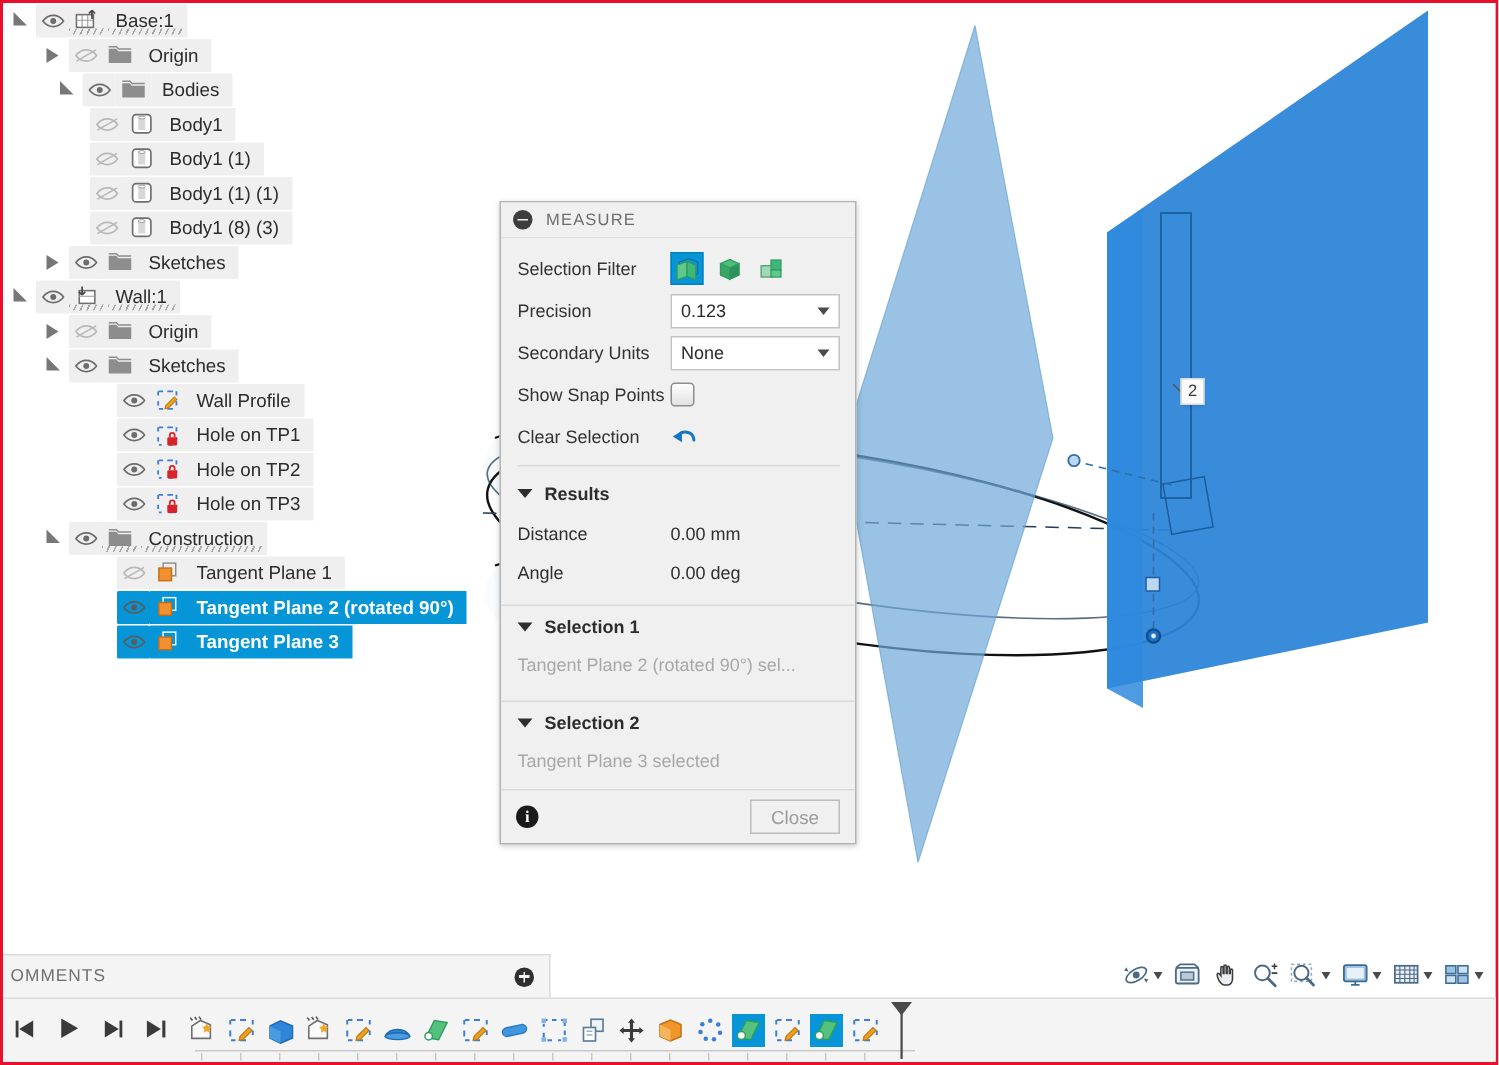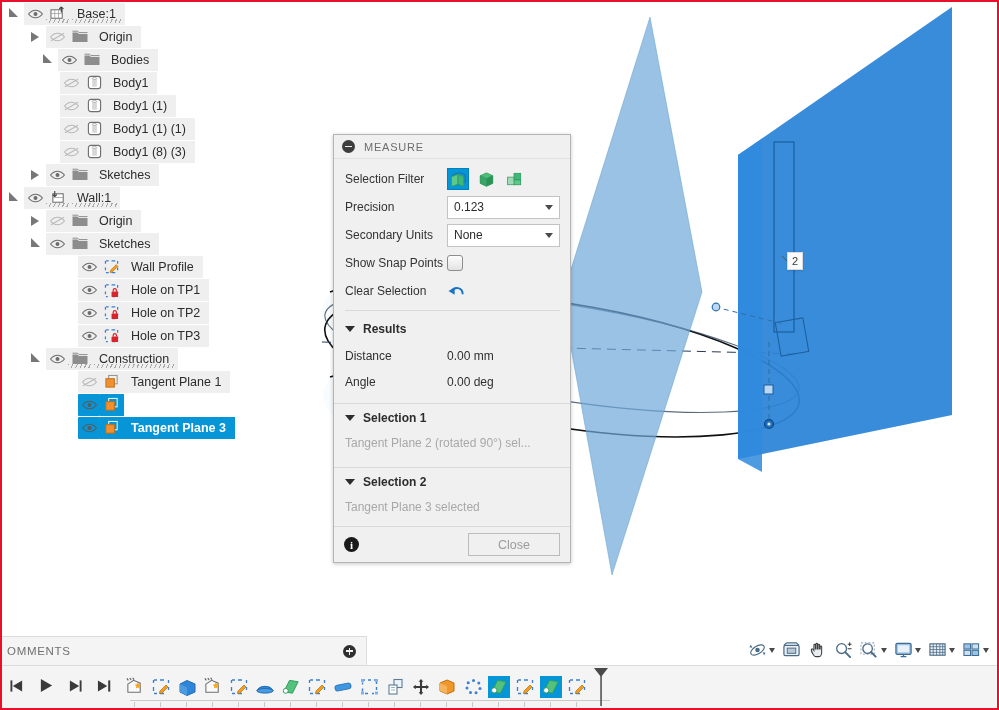--- a/index.html
+++ b/index.html
@@ -259,21 +259,21 @@
     font-family: "Liberation Serif", serif;
   }
   .close-btn {
     min-width: 58px;
     height: 21px;
     background: #f0f0f0;
     border: 1px solid #bcbcbc;
     color: #9b9b9b;
     font-size: 12.5px;
     display: flex; align-items: center; justify-content: center;
-    padding: 0 16px;
+    padding: 0 0;
   }
 
   
   #comments {
     position: absolute;
     left: -1px; top: 634px;
     width: 366px;
     height: 30px;
     background: #f4f4f4;
     border: 1px solid #dcdcdc;
@@ -436,21 +436,21 @@
         <span class="icon-slot">
           <svg width="16" height="13" viewBox="0 0 16 13">
               <path d="M0.5 2.5h5l1.4 1.6H15.5V12H0.5z" fill="#8d8d8d"></path>
               <path d="M0.5 1.2h5.2l1.3 1.4H15.5" fill="none" stroke="#8d8d8d" stroke-width="1"></path>
             </svg>
         </span>
         <span class="tlabel">Origin</span>
       </span>
     </div>
 
-    <div class="trow" style="padding-left:34px;">
+    <div class="trow" style="padding-left:11px;margin-left:20px;">
       <span style="width:22px;display:flex;justify-content:center;">
         <span class="tri-open"></span>
       </span>
       <span class="tgroup">
         <span class="eye">
           <svg width="15" height="10" viewBox="0 0 16 10">
               <path d="M8 1C4 1 1.4 4 0.6 5 1.4 6 4 9 8 9s6.6-3 7.4-4C14.6 4 12 1 8 1z" fill="none" stroke="#6c6c6c" stroke-width="1.2"></path>
               <circle cx="8" cy="5" r="2.1" fill="#6c6c6c"></circle>
             </svg>
         </span>
@@ -741,20 +741,21 @@
               <path d="M8 1C4 1 1.4 4 0.6 5 1.4 6 4 9 8 9s6.6-3 7.4-4C14.6 4 12 1 8 1z" fill="none" stroke="#5b5b5b" stroke-width="1.2"></path>
               <circle cx="8" cy="5" r="2.1" fill="#5b5b5b"></circle>
             </svg>
         </span>
         <span class="icon-slot">
           <svg width="16" height="15" viewBox="0 0 17 16">
             <rect x="5" y="1.5" width="9" height="9" fill="none" stroke="#ffffff" stroke-width="1"></rect>
             <rect x="2" y="5" width="9" height="9" fill="#f09030" stroke="#c56d10" stroke-width="1"></rect>
           </svg>
         </span>
+        <span class="tlabel">Tangent Plane 2 (rotated 90°)</span>
       </span>
     </div>
 
     <div class="trow selected" style="padding-left:76px;">
       <span class="tgroup">
         <span class="eye">
           <svg width="15" height="10" viewBox="0 0 16 10">
               <path d="M8 1C4 1 1.4 4 0.6 5 1.4 6 4 9 8 9s6.6-3 7.4-4C14.6 4 12 1 8 1z" fill="none" stroke="#5b5b5b" stroke-width="1.2"></path>
               <circle cx="8" cy="5" r="2.1" fill="#5b5b5b"></circle>
             </svg>

